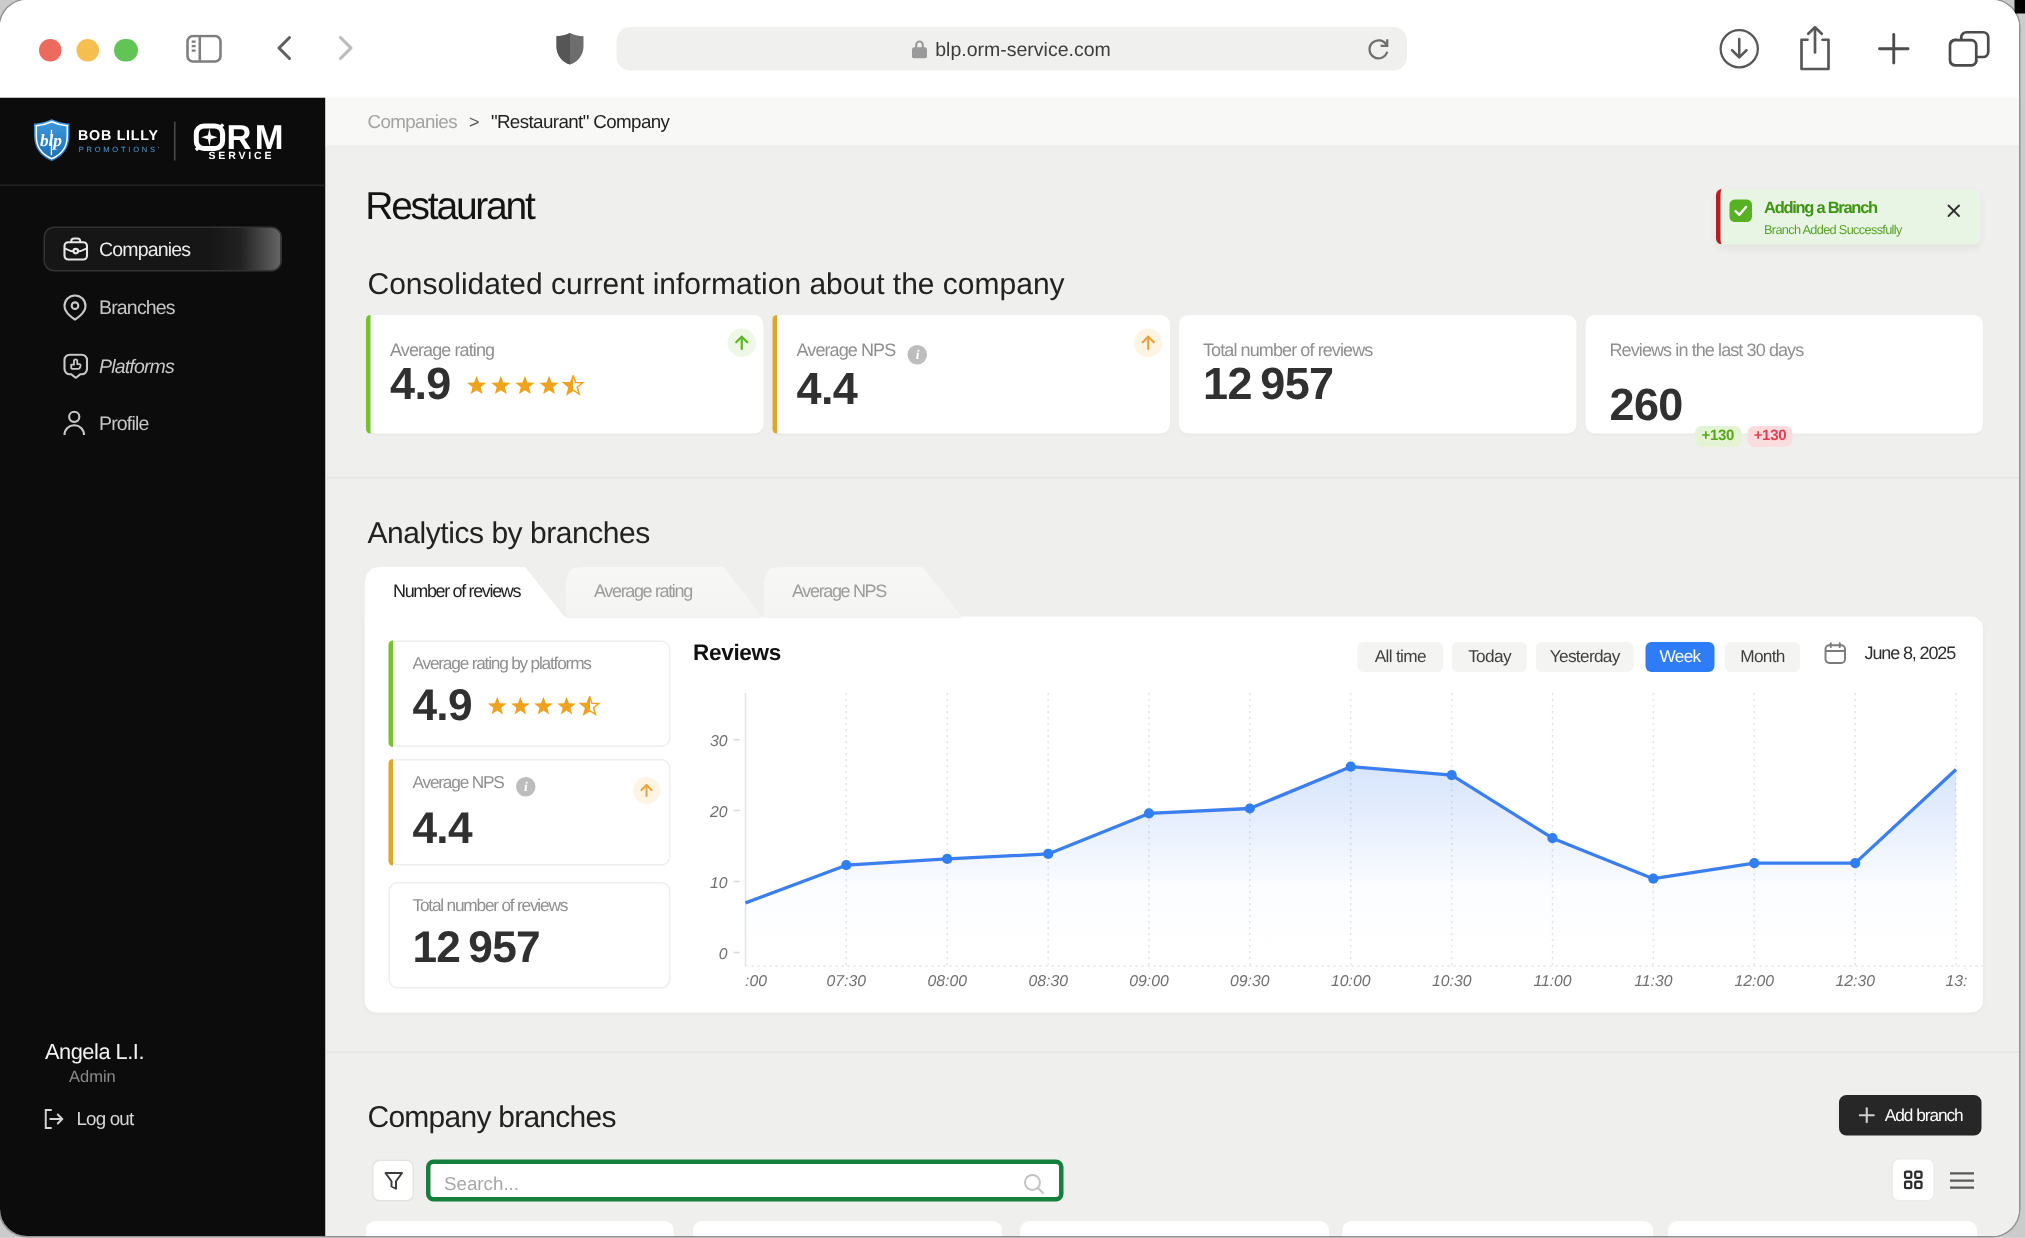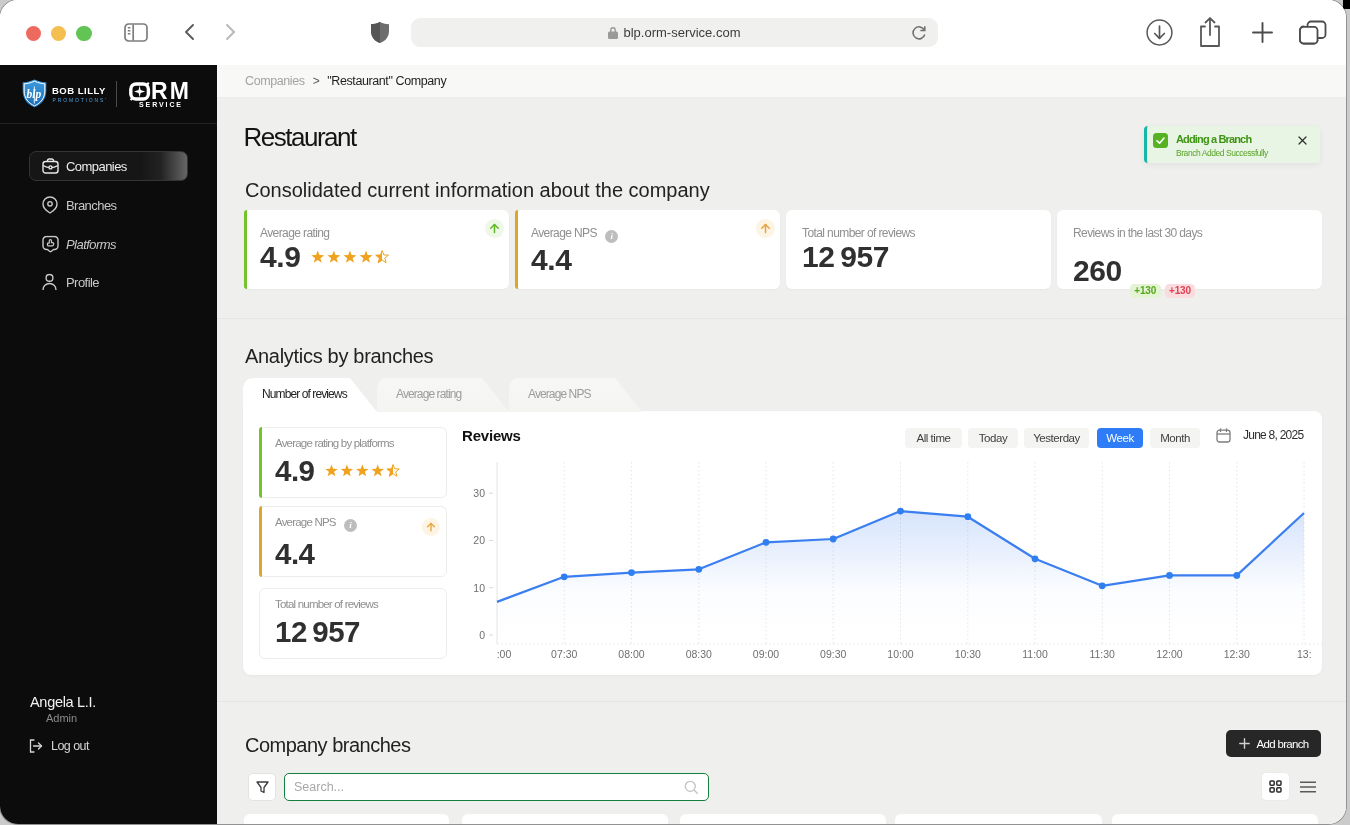--- a/index.html
+++ b/index.html
@@ -60,27 +60,27 @@
   .mini.g::before { background:#72c32c; }
   .mini.y::before { background:#dfa729; }
   .mini.n::before { display:none; }
   .mini .lbl { font-size:11.5px; color:#8f8f8f; letter-spacing:-0.8px; }
   .mini .val { margin-top:5px; font-size:29.5px; font-weight:700; color:#303030; letter-spacing:-0.5px; display:flex; align-items:center; }
   .fbtn { position:absolute; top:17px; height:20px; border-radius:4px; background:#f4f4f2; color:#3f3f3f;
           font-size:11.5px; letter-spacing:-0.45px; display:flex; align-items:center; justify-content:center; }
   .fbtn.active { background:#2e7cf6; color:#fff; }
   
   .toast { position:absolute; left:927px; top:61px; width:176px; height:37px; background:#e9f5e4; border-radius:4px;
-           border-left:3px solid #14b8a6; box-shadow:0 2px 6px rgba(0,0,0,.06); }
+           border-left:3px solid #b91c1c; box-shadow:0 2px 6px rgba(0,0,0,.06); }
   
   .addbtn { position:absolute; left:1009px; top:665px; width:95px; height:27px; background:#272727; border-radius:5px;
             color:#fff; font-size:11.5px; letter-spacing:-0.7px; display:flex; align-items:center; justify-content:center; gap:7px; }
   .filterbtn { position:absolute; left:31px; top:708px; width:28px; height:28px; background:#fff; border:1px solid #e3e3e1; border-radius:5px;
                display:flex; align-items:center; justify-content:center; }
-  .search { position:absolute; left:67px; top:708px; width:425px; height:28px; background:#fff; border:1px solid #15803d; border-radius:5px;
+  .search { position:absolute; left:67px; top:708px; width:425px; height:28px; background:#fff; border:3px solid #15803d; border-radius:5px;
             font-size:12.5px; color:#a8a8a8; line-height:26px; padding-left:9px; }
   .gridbtn { position:absolute; left:1044px; top:707px; width:29px; height:29px; background:#fff; border:1px solid #ebebeb; border-radius:5px;
              display:flex; align-items:center; justify-content:center; }
   .bcard { position:absolute; top:749px; height:20px; background:#fff; border-radius:6px 6px 0 0; }
 </style>
 </head>
 <body>
 <div style="position:absolute; right:0; top:0; width:7px; height:9px; background:#000;"></div>
 <div class="window">
 
@@ -328,21 +328,21 @@
         <div class="fbtn active" style="left:854px; width:46px;">Week</div>
         <div class="fbtn" style="left:907px; width:50px;">Month</div>
         <svg style="position:absolute; left:973px; top:17px;" width="15" height="15" viewBox="0 0 15 15" fill="none" stroke="#7c7c7c" stroke-width="1.3">
           <rect x="1" y="2.2" width="13" height="11.8" rx="2.5"></rect>
           <line x1="1" y1="6" x2="14" y2="6"></line>
           <line x1="4.5" y1="0.8" x2="4.5" y2="3.4" stroke-linecap="round"></line>
           <line x1="10.5" y1="0.8" x2="10.5" y2="3.4" stroke-linecap="round"></line>
         </svg>
         <div style="position:absolute; left:1000px; top:16.5px; font-size:12px; color:#2e2e2e; letter-spacing:-0.75px;">June 8, 2025</div>
 
-        <div id="chart" style="position:absolute; left:220px; top:40px; width:859px; height:224px; overflow:hidden;"><svg width="859" height="224" viewBox="0 0 859 224" font-family="Liberation Sans, sans-serif">
+        <div id="chart" style="position:absolute; left:220px; top:40px; width:859px; height:224px; overflow:hidden;font-style:italic;"><svg width="859" height="224" viewBox="0 0 859 224" font-family="Liberation Sans, sans-serif">
 <defs>
                 <linearGradient id="areag" x1="0" y1="0" x2="0" y2="1">
 <stop offset="0" stop-color="#3b7ef0" stop-opacity="0.21"></stop>
 <stop offset="0.65" stop-color="#3b7ef0" stop-opacity="0.02"></stop>
 <stop offset="1" stop-color="#3b7ef0" stop-opacity="0"></stop>
                 </linearGradient>
               </defs>
 <line x1="101.2" y1="11" x2="101.2" y2="193" stroke="#e4e4e4" stroke-width="1" stroke-dasharray="1.5,2.5"></line>
               <line x1="168.5" y1="11" x2="168.5" y2="193" stroke="#e4e4e4" stroke-width="1" stroke-dasharray="1.5,2.5"></line>
               <line x1="235.8" y1="11" x2="235.8" y2="193" stroke="#e4e4e4" stroke-width="1" stroke-dasharray="1.5,2.5"></line>

